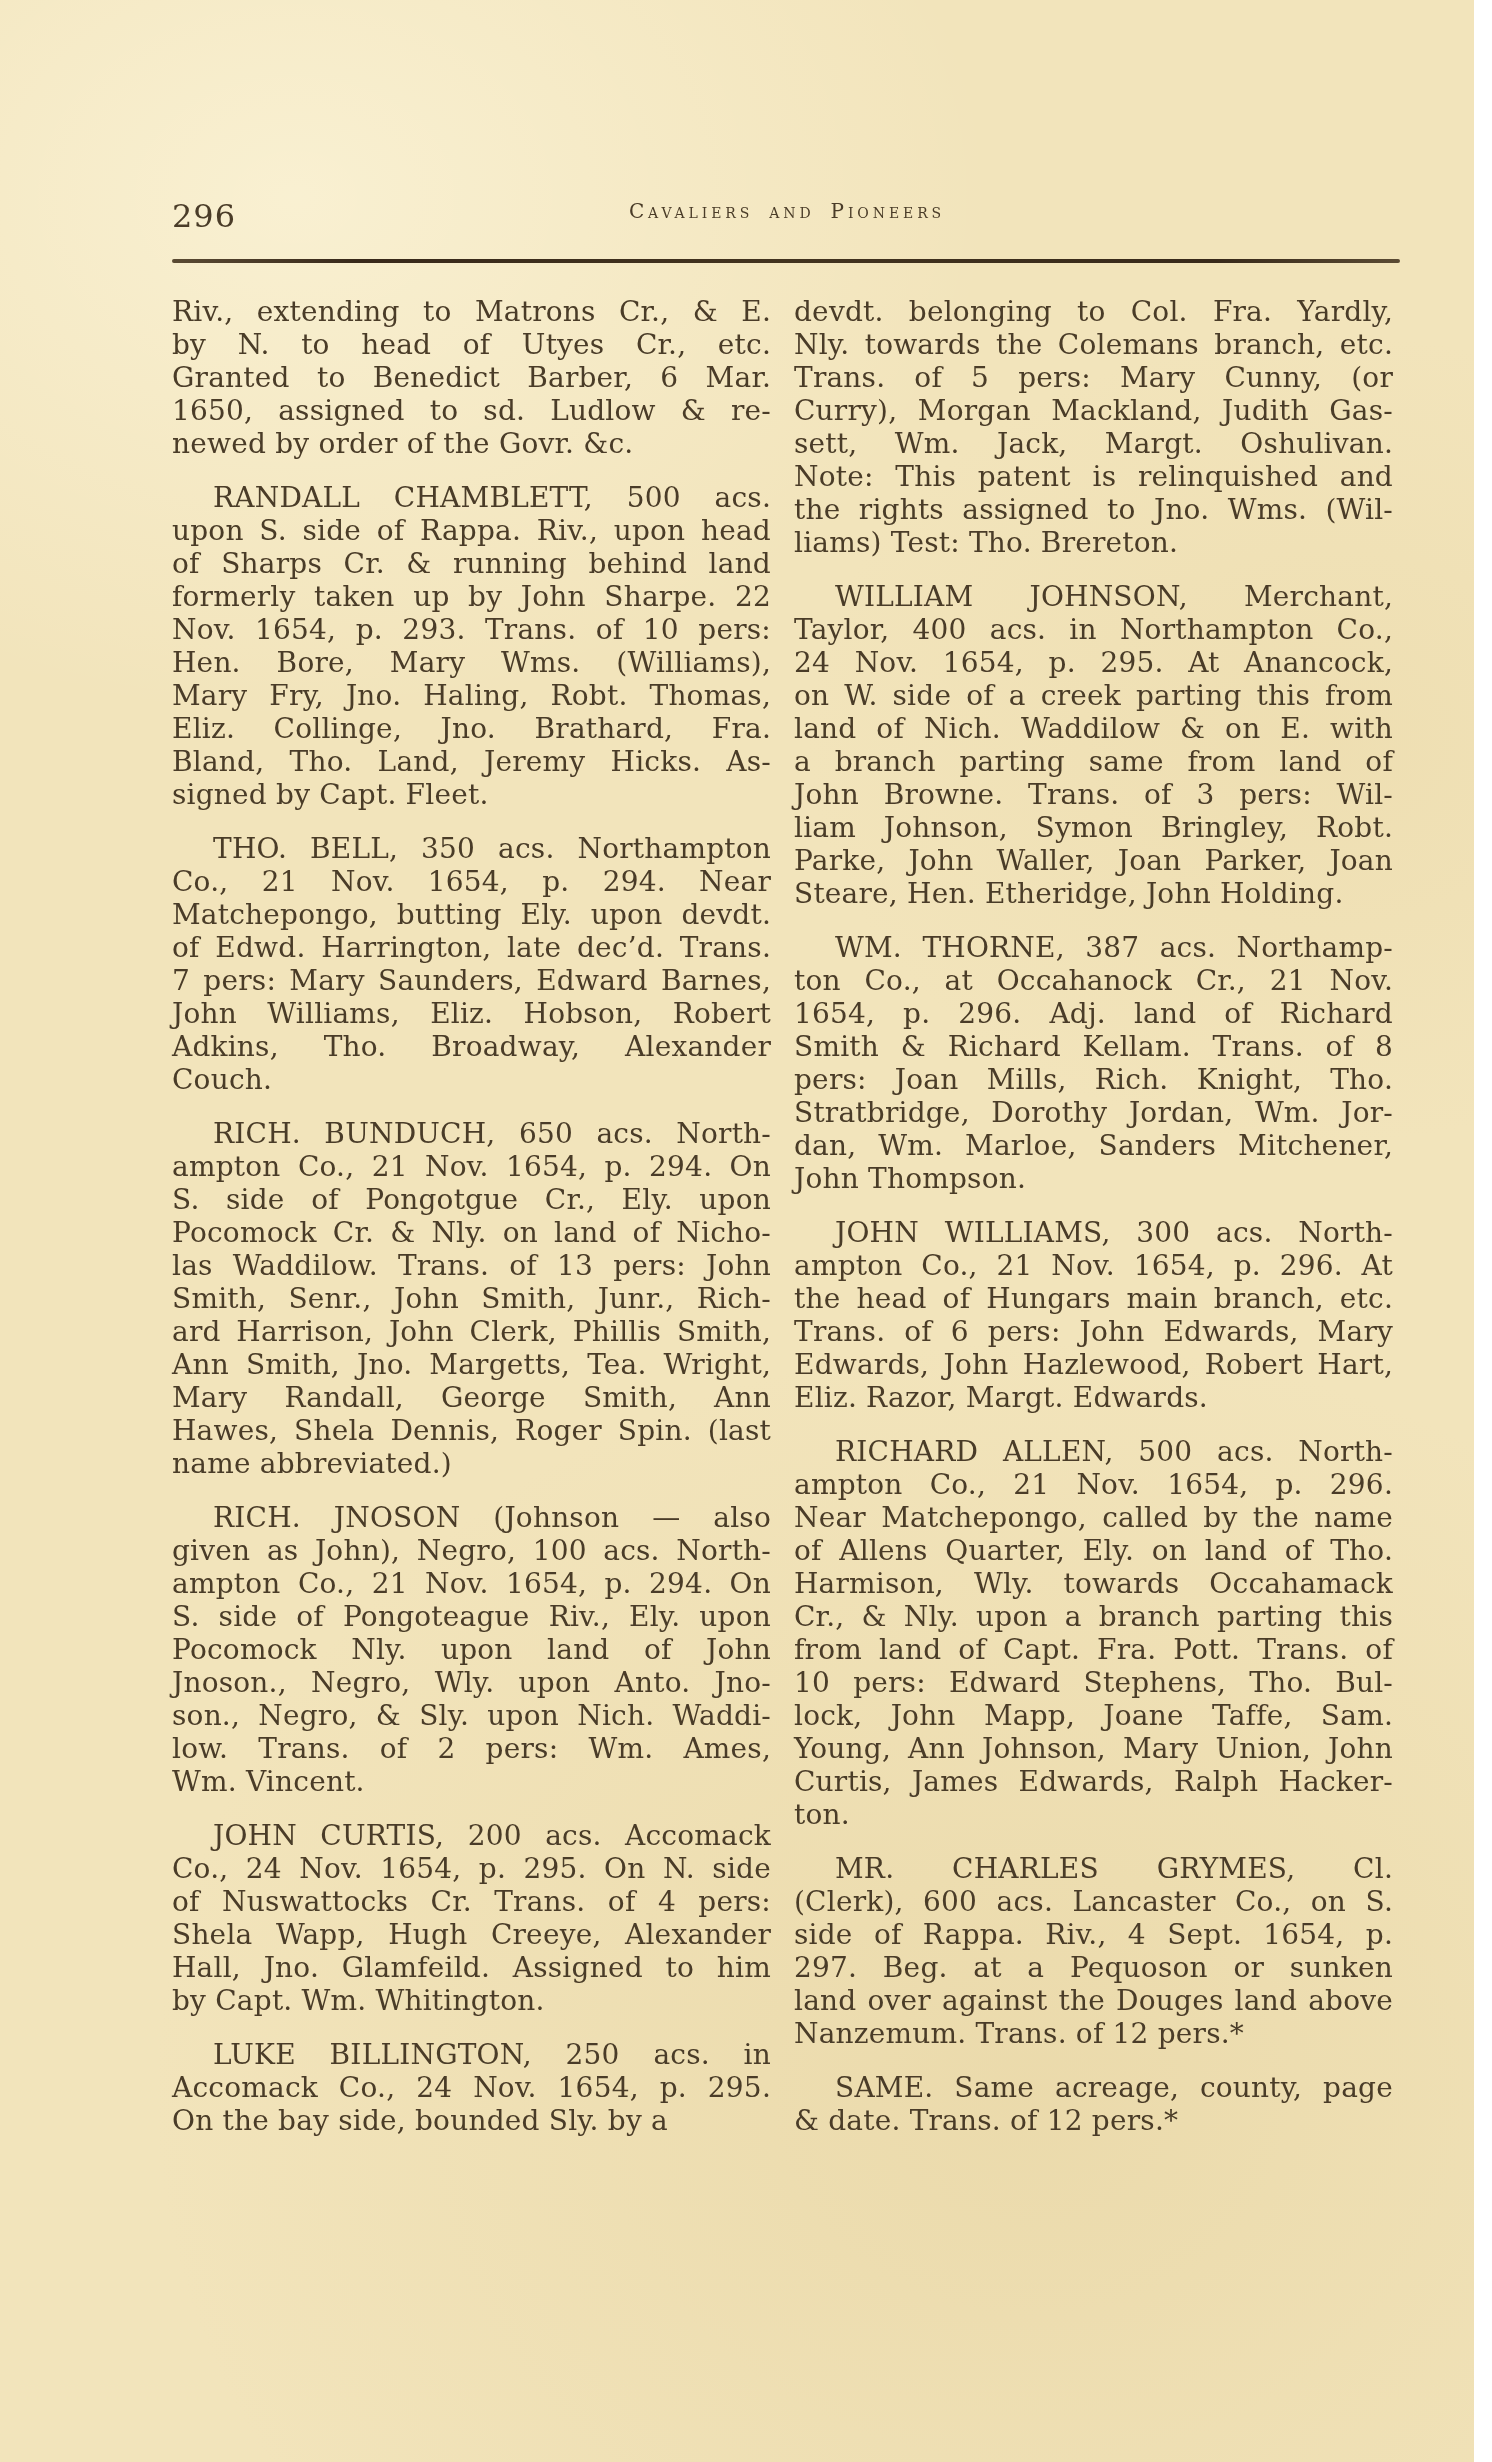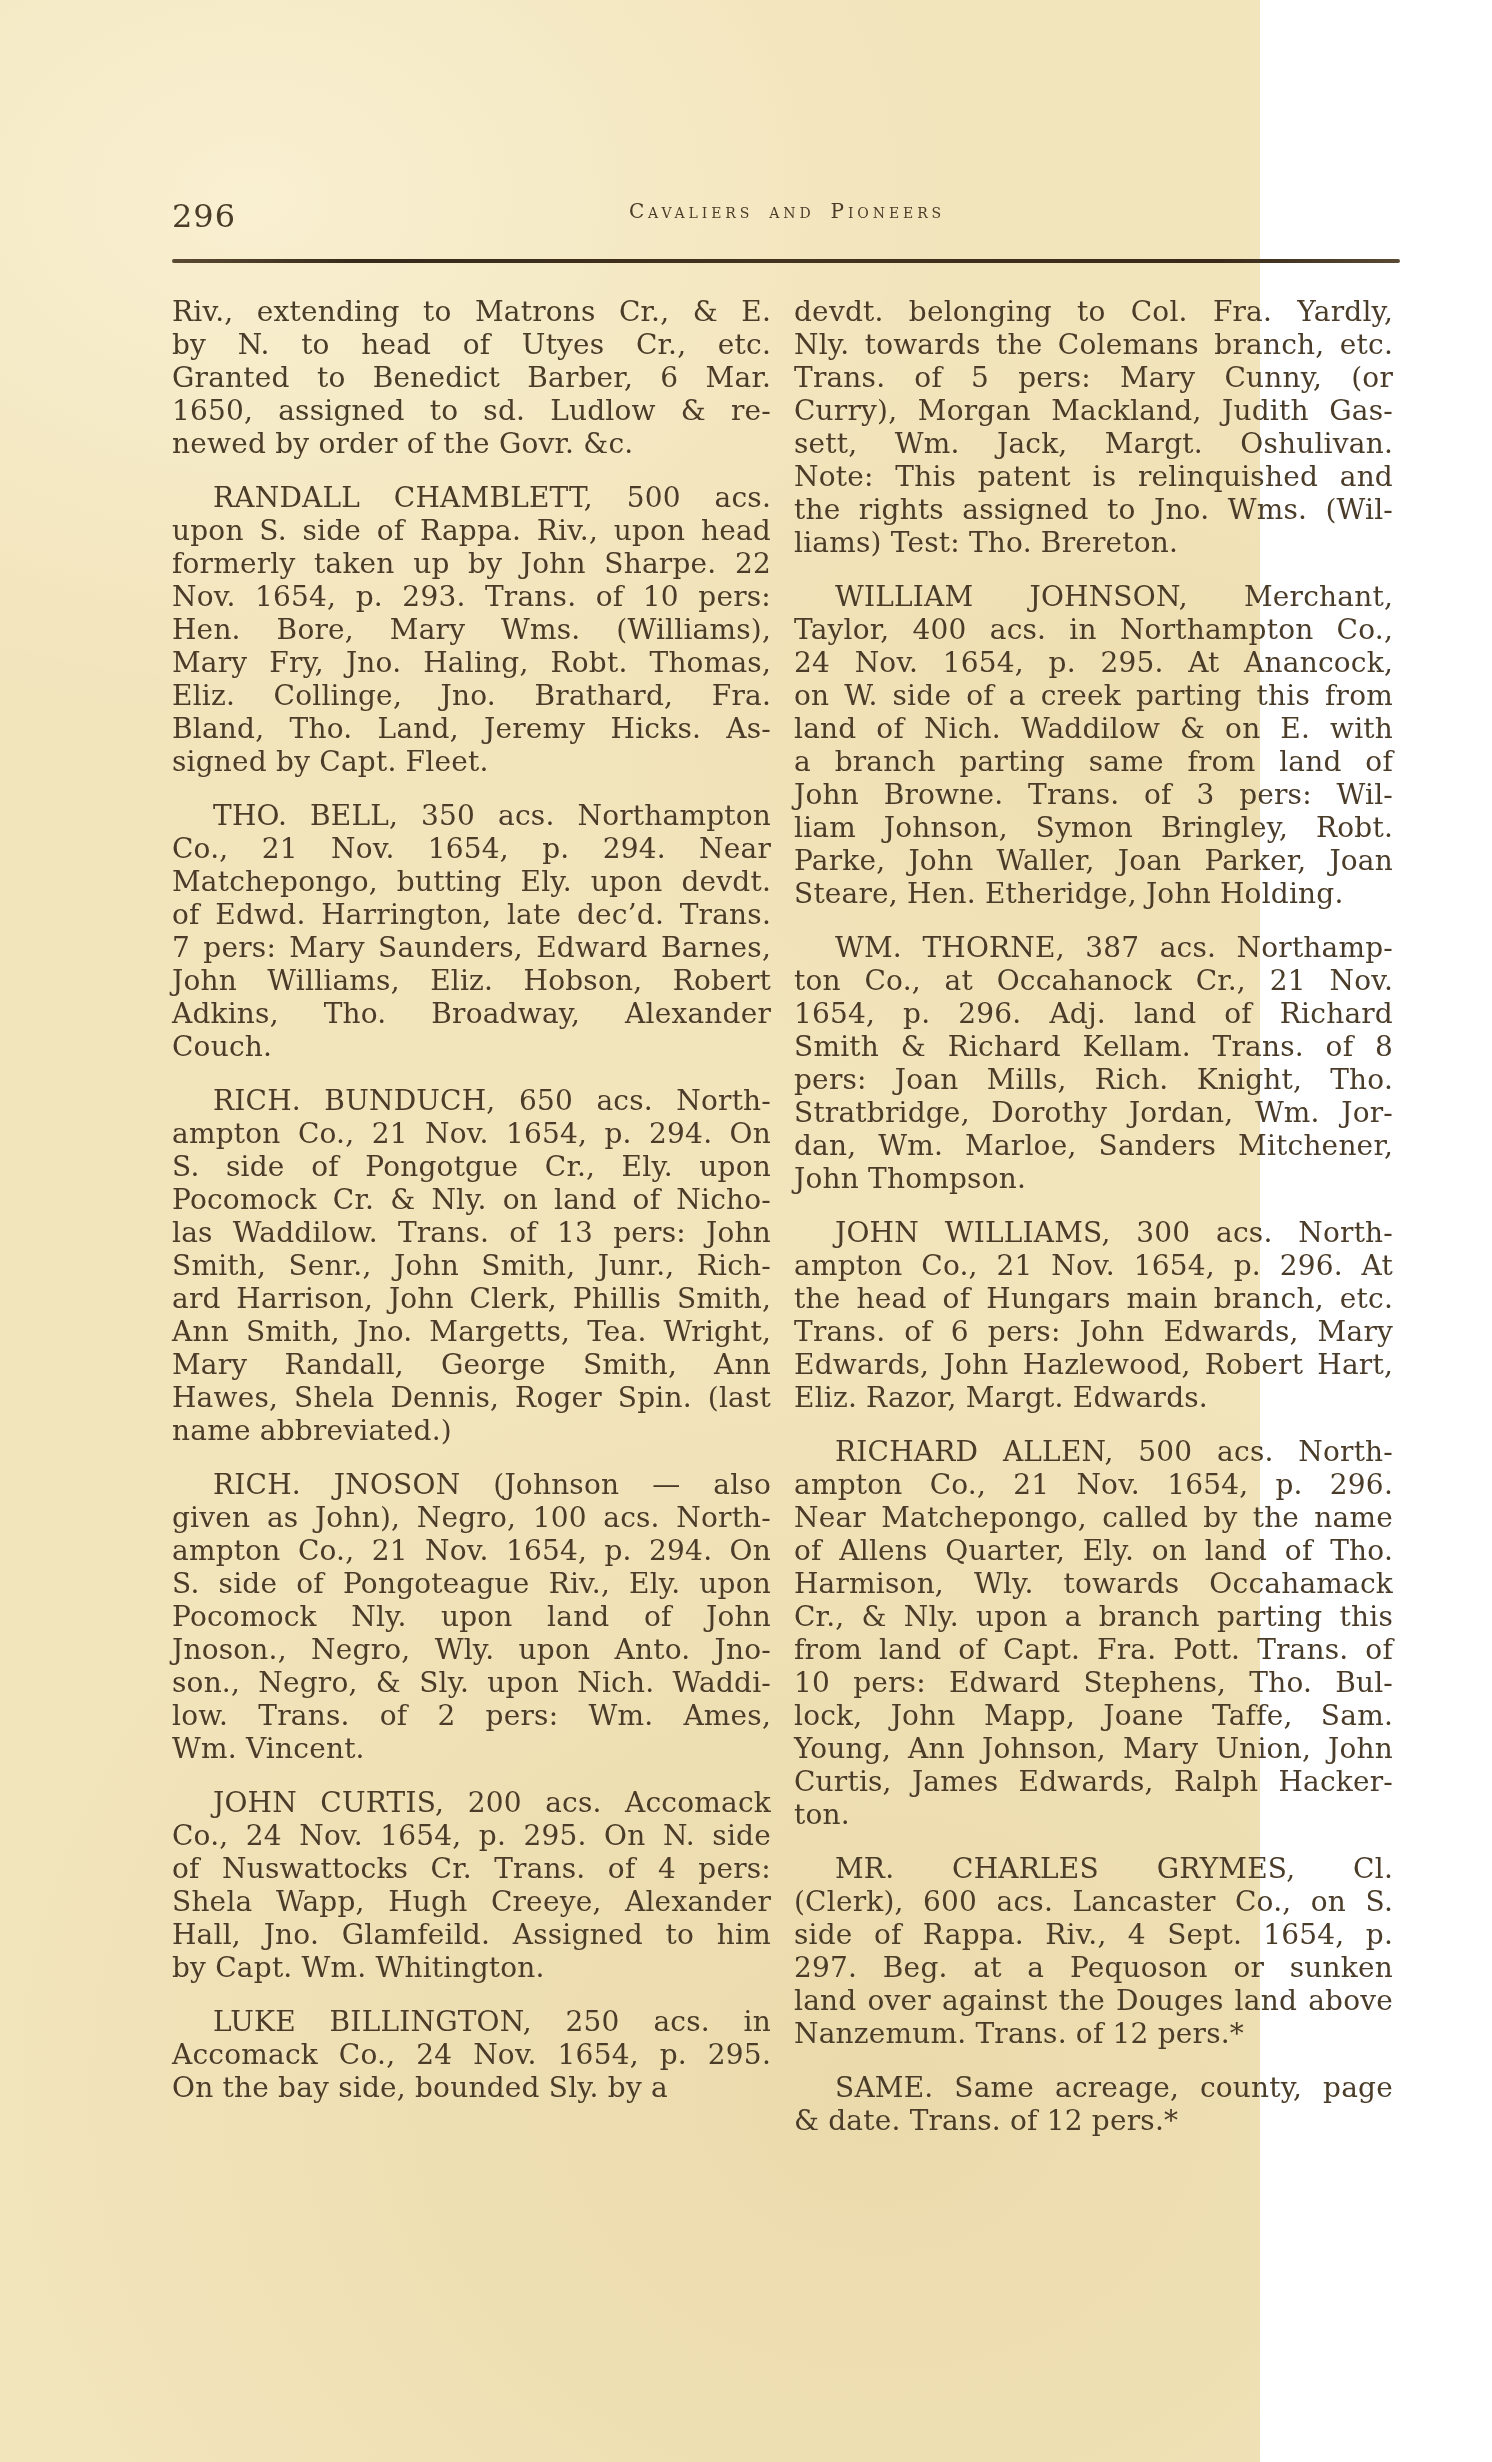--- a/index.html
+++ b/index.html
@@ -3,27 +3,28 @@
 <meta charset="utf-8">
 <style>
   html,body{margin:0;padding:0;}
   body{
     width:1493px;height:2462px;
     font-family:"DejaVu Serif","Liberation Serif",serif;
     overflow:hidden;
   }
   .sheet{
     position:relative;
-    width:1260px;height:2462px;
+    width:1434px;height:2462px;
     background:
       radial-gradient(ellipse 1159px 869px at 20% 8%, rgba(255,250,228,.55), rgba(255,250,228,0) 60%),
       radial-gradient(ellipse 1352px 1159px at 70% 85%, rgba(226,206,152,.45), rgba(226,206,152,0) 65%),
       radial-gradient(ellipse 869px 676px at 90% 30%, rgba(231,212,160,.35), rgba(231,212,160,0) 60%),
       #f2e4bb;
     color:#4a3c28;
+    padding-left:40px;
   }
   .runhead{
     position:absolute; top:197px; left:172px; width:1230px; height:48px;
   }
   .pagenum{
     position:absolute; left:0; top:0;
     font-size:32px; letter-spacing:1px;
   }
   .runtitle{
     position:absolute; left:0; right:0; top:1.9px;
@@ -72,20 +73,21 @@
         <div class="para">
           <div class="line">Riv., extending to Matrons Cr., &amp; E.</div>
           <div class="line">by N. to head of Utyes Cr., etc.</div>
           <div class="line">Granted to Benedict Barber, 6 Mar.</div>
           <div class="line">1650, assigned to sd. Ludlow &amp; re-</div>
           <div class="line last">newed by order of the Govr. &amp;c.</div>
         </div>
         <div class="para">
           <div class="line first-indent">RANDALL CHAMBLETT, 500 acs.</div>
           <div class="line">upon S. side of Rappa. Riv., upon head</div>
+          <div class="line">of Sharps Cr. &amp; running behind land</div>
           <div class="line">formerly taken up by John Sharpe. 22</div>
           <div class="line">Nov. 1654, p. 293. Trans. of 10 pers:</div>
           <div class="line">Hen. Bore, Mary Wms. (Williams),</div>
           <div class="line">Mary Fry, Jno. Haling, Robt. Thomas,</div>
           <div class="line">Eliz. Collinge, Jno. Brathard, Fra.</div>
           <div class="line">Bland, Tho. Land, Jeremy Hicks. As-</div>
           <div class="line last">signed by Capt. Fleet.</div>
         </div>
         <div class="para">
           <div class="line first-indent">THO. BELL, 350 acs. Northampton</div>

